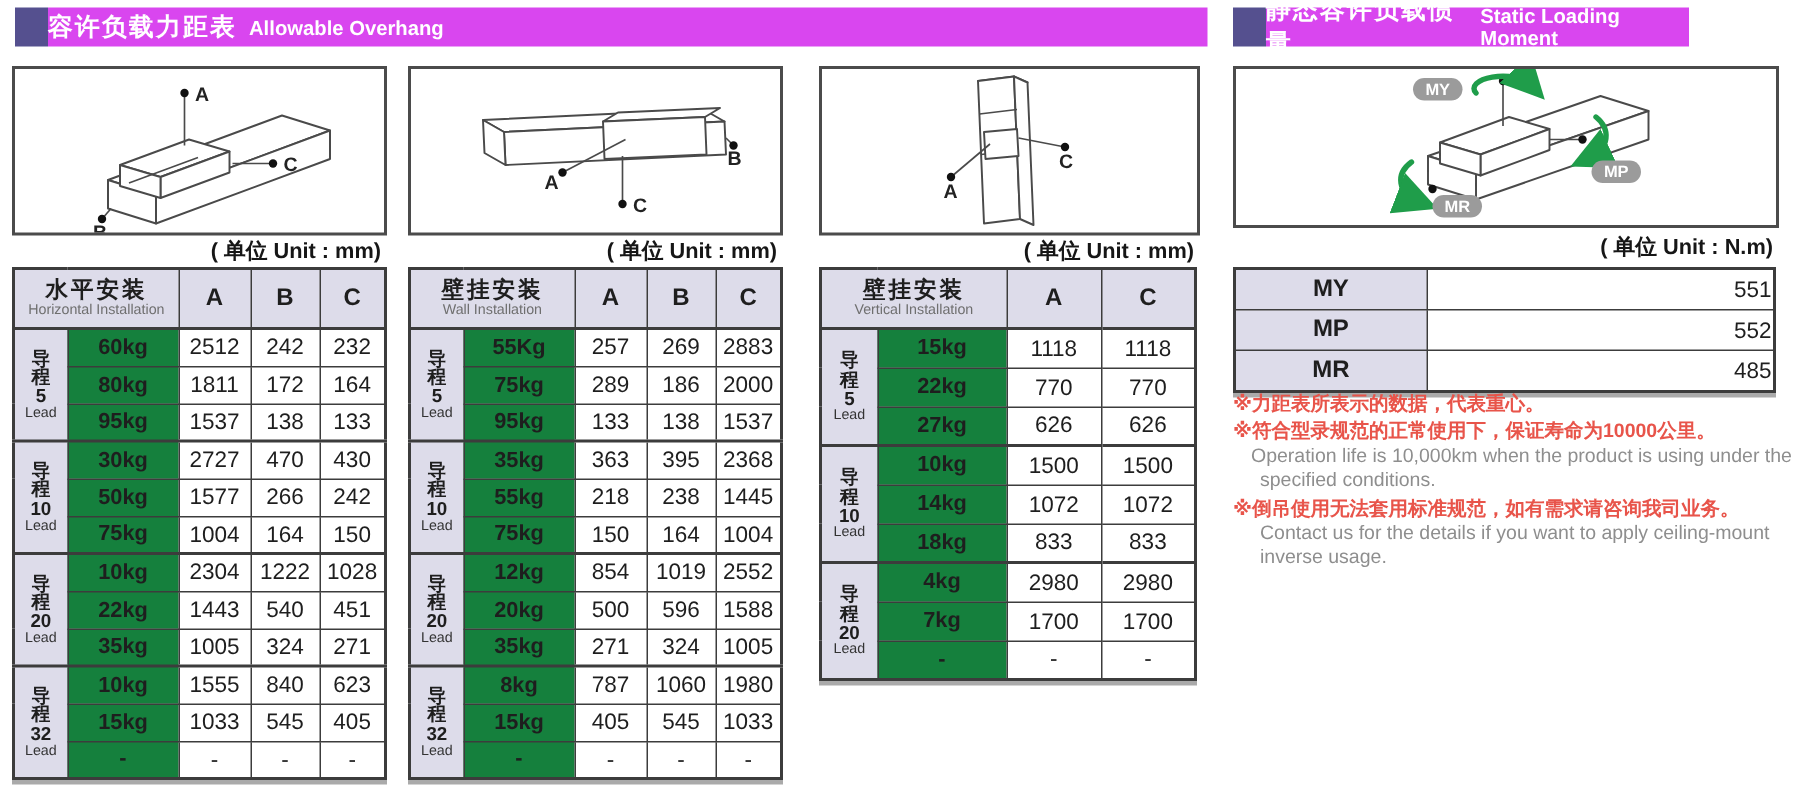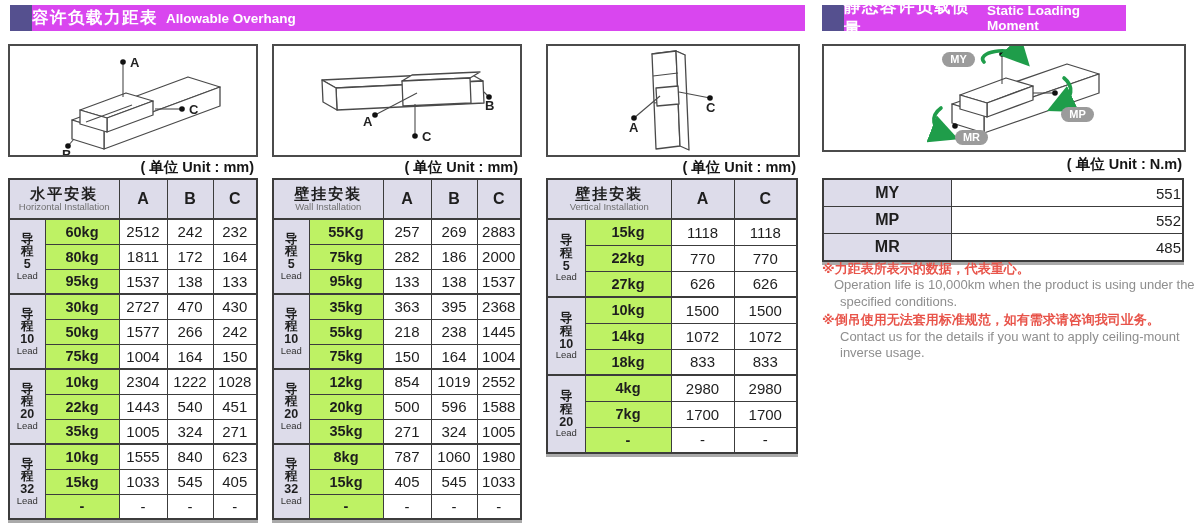--- a/index.html
+++ b/index.html
@@ -44,21 +44,21 @@
   #t-wall{left:272px;}
   #t-vertical{left:546px;}
   .head-row td{height:38px;background:#dddcea;}
   .th-title .tzh{font-size:15px;font-weight:bold;letter-spacing:2px;line-height:1.05;}
   .th-title .ten{font-size:9.5px;color:#6f6f6f;line-height:1;}
   .th-col{font-size:16px;font-weight:bold;}
   .otable tbody tr{height:25px;}
   #t-vertical tbody tr{height:26px;}
   .lead-cell{background:#dddcea;font-size:12.5px;font-weight:600;line-height:1.02;padding:1px 0;}
   .lead-cell .lead-en{font-size:9.5px;font-weight:normal;color:#333;}
-  .w-cell{background:#bef264;font-size:14.5px;font-weight:600;}
+  .w-cell{background:#15803d;font-size:14.5px;font-weight:600;}
   .v-cell{font-size:15px;}
   .group-start td{border-top:2px solid #3c3c3c;}
   
   .mtable{position:absolute;left:822px;top:178px;border-collapse:collapse;border:2px solid #3c3c3c;
           table-layout:fixed;box-shadow:0 3px 0 #aaaaaa;background:#fff;}
   .mtable td{border:1px solid #3c3c3c;height:24px;text-align:center;vertical-align:middle;}
   .mtable .mkey{background:#dddcea;font-weight:bold;font-size:16px;}
   .mtable .mval{font-size:15px;text-align:right;}
   
   .notes{position:absolute;left:822px;top:259px;width:374px;line-height:1.26;}
@@ -329,21 +329,21 @@
           <div>5</div>
           <div class="lead-en">Lead</div>
         </td>
         <td class="w-cell">55Kg</td>
         <td class="v-cell">257</td>
         <td class="v-cell">269</td>
         <td class="v-cell">2883</td>
       </tr>
       <tr>
         <td class="w-cell">75kg</td>
-        <td class="v-cell">282</td>
+        <td class="v-cell">289</td>
         <td class="v-cell">186</td>
         <td class="v-cell">2000</td>
       </tr>
       <tr>
         <td class="w-cell">95kg</td>
         <td class="v-cell">133</td>
         <td class="v-cell">138</td>
         <td class="v-cell">1537</td>
       </tr>
       <tr class="group-start">
@@ -520,18 +520,19 @@
       </tr>
       <tr>
         <td class="mkey">MR</td>
         <td class="mval">485</td>
       </tr>
     </tbody>
 </table>
 
 <div class="notes">
     <div class="note-zh">※力距表所表示的数据，代表重心。</div>
+    <div class="note-zh">※符合型录规范的正常使用下，保证寿命为10000公里。</div>
     <div class="note-en">Operation life is 10,000km when the product is using under the</div>
     <div class="note-en cont">specified conditions.</div>
     <div class="note-zh">※倒吊使用无法套用标准规范，如有需求请咨询我司业务。</div>
     <div class="note-en cont">Contact us for the details if you want to apply ceiling-mount</div>
     <div class="note-en cont">inverse usage.</div>
   </div>
 
 </body></html>

